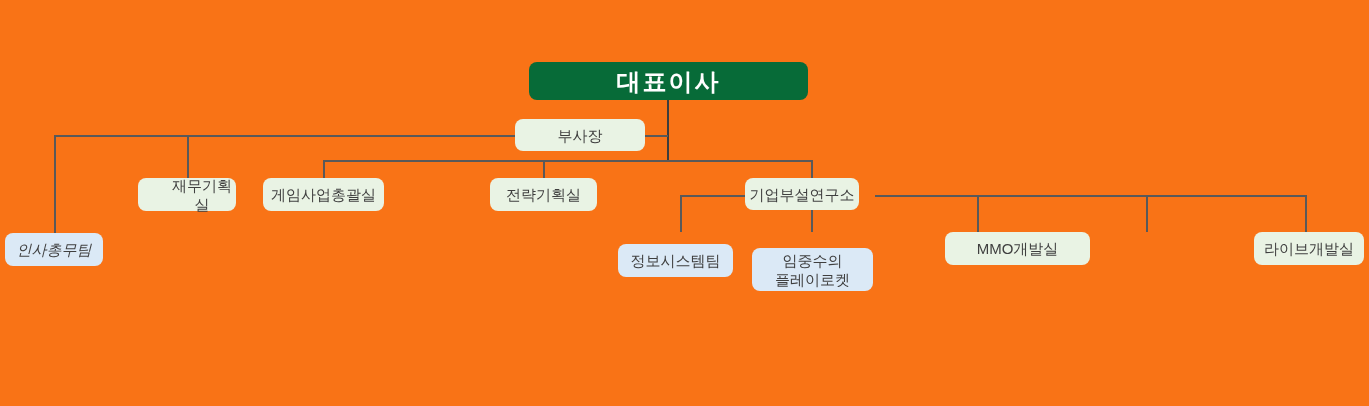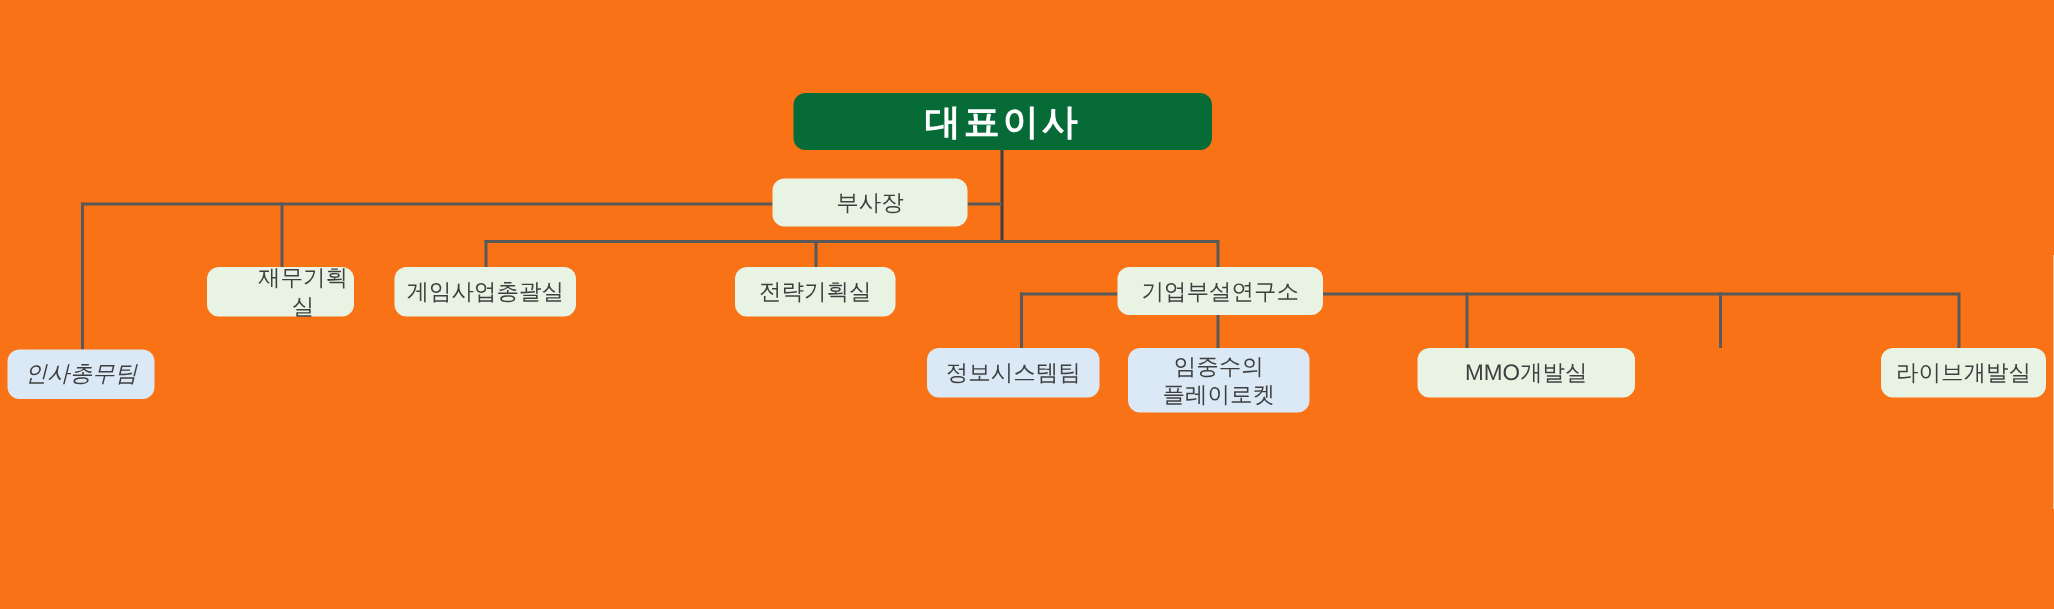--- a/index.html
+++ b/index.html
@@ -52,23 +52,23 @@
     background: var(--line-dark, #3d3d3d);
   }
 
   
   #node-ceo        { left: 529px;  top: 62px;  width: 279px; height: 38px; }
   #node-vp         { left: 515px;  top: 119px; width: 130px; height: 32px; }
   #node-hr         { left: 5px;    top: 233px; width: 98px;  height: 33px; font-style: italic; }
   #node-finance    { left: 138px;  top: 178px; width: 98px;  height: 33px; padding-left: 30px; }
   #node-gamebiz    { left: 263px;  top: 178px; width: 121px; height: 33px; }
   #node-strategy   { left: 490px;  top: 178px; width: 107px; height: 33px; }
-  #node-research   { left: 745px;  top: 178px; width: 137px; height: 32px; }
-  #node-infosys    { left: 618px;  top: 232px; width: 115px; height: 33px; }
-  #node-playrocket { left: 752px;  top: 232px; width: 121px; height: 43px; }
+  #node-research   { left: 745px;  top: 178px; width: 114px; height: 32px; }
+  #node-infosys    { left: 618px;  top: 244px; width: 115px; height: 33px; }
+  #node-playrocket { left: 752px;  top: 248px; width: 121px; height: 43px; }
   #node-mmo        { left: 945px;  top: 232px; width: 145px; height: 33px; }
   #node-gi         { left: 1075px; top: 232px; width: 143px; height: 33px; }
   #node-live       { left: 1254px; top: 232px; width: 110px; height: 33px; }
 
   
   #line-ceo-v          { left: 667px;  top: 100px; height: 61px; }
   #line-rail1-left     { left: 54px;   top: 135px; width: 461px; }
   #line-vp-ceo         { left: 645px;  top: 135px; width: 23px;  }
   #line-hr-v           { left: 54px;   top: 135px; height: 98px; }
   #line-finance-v      { left: 187px;  top: 135px; height: 43px; }

